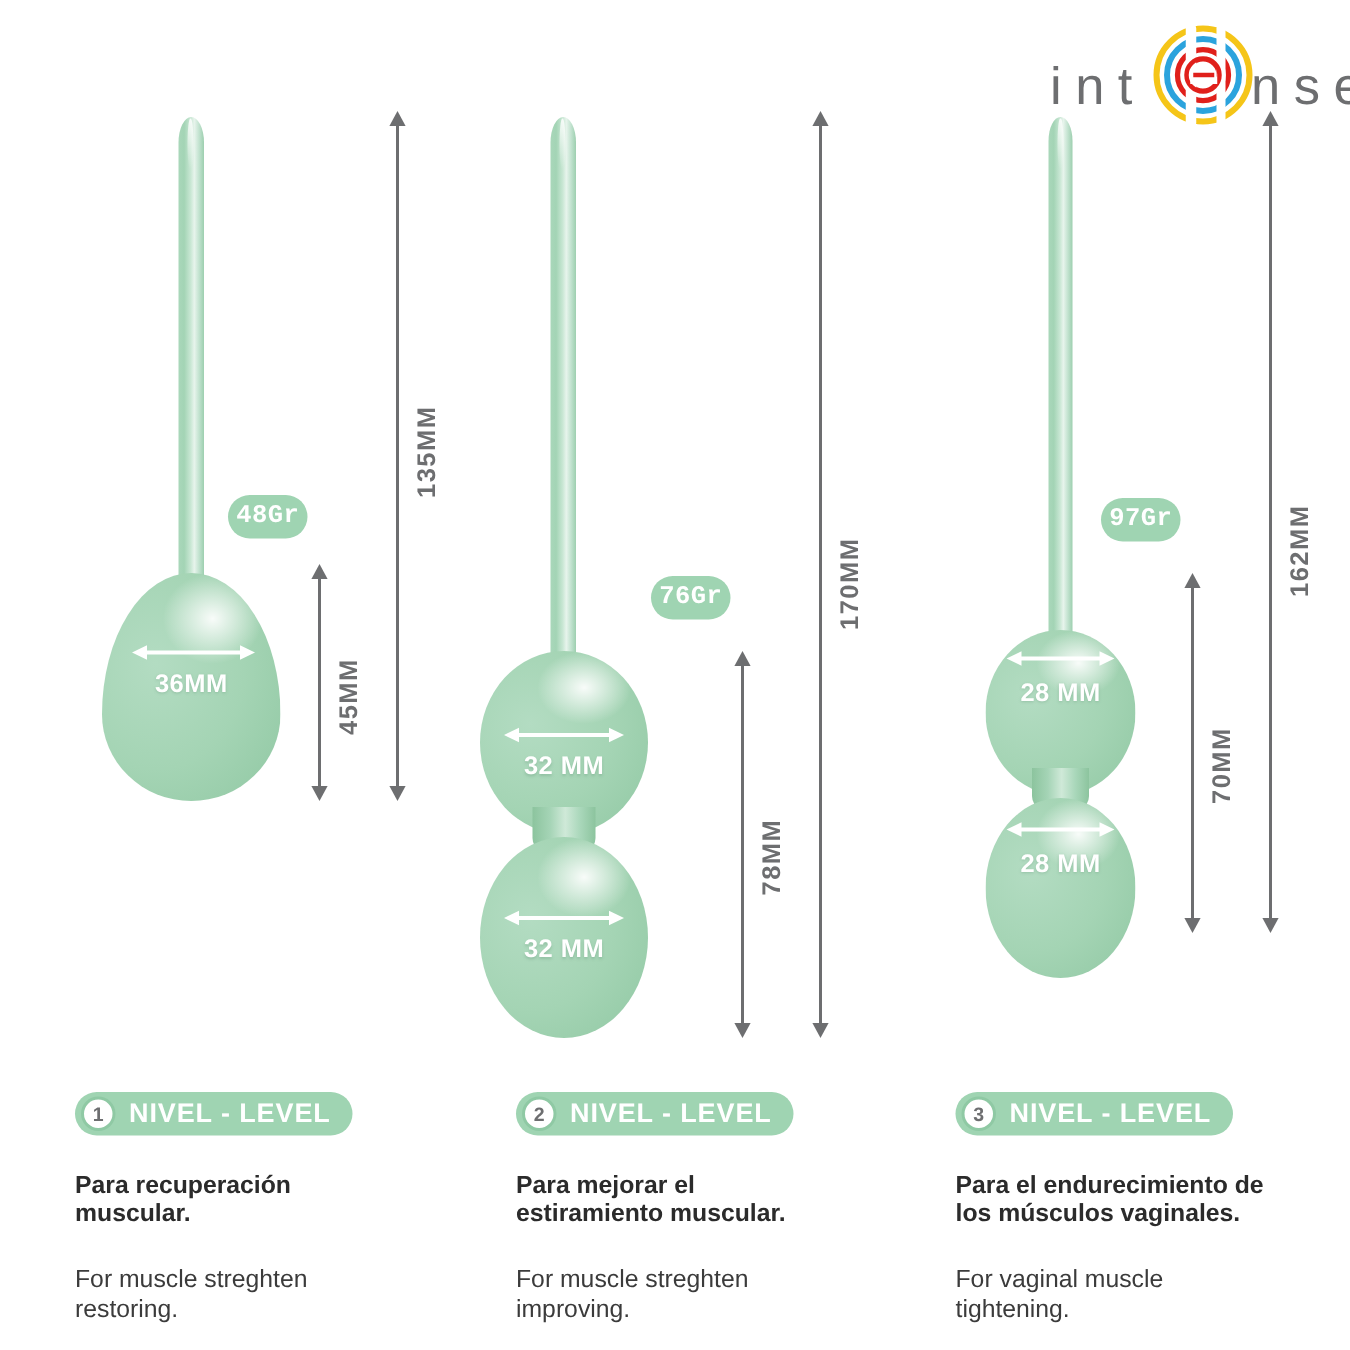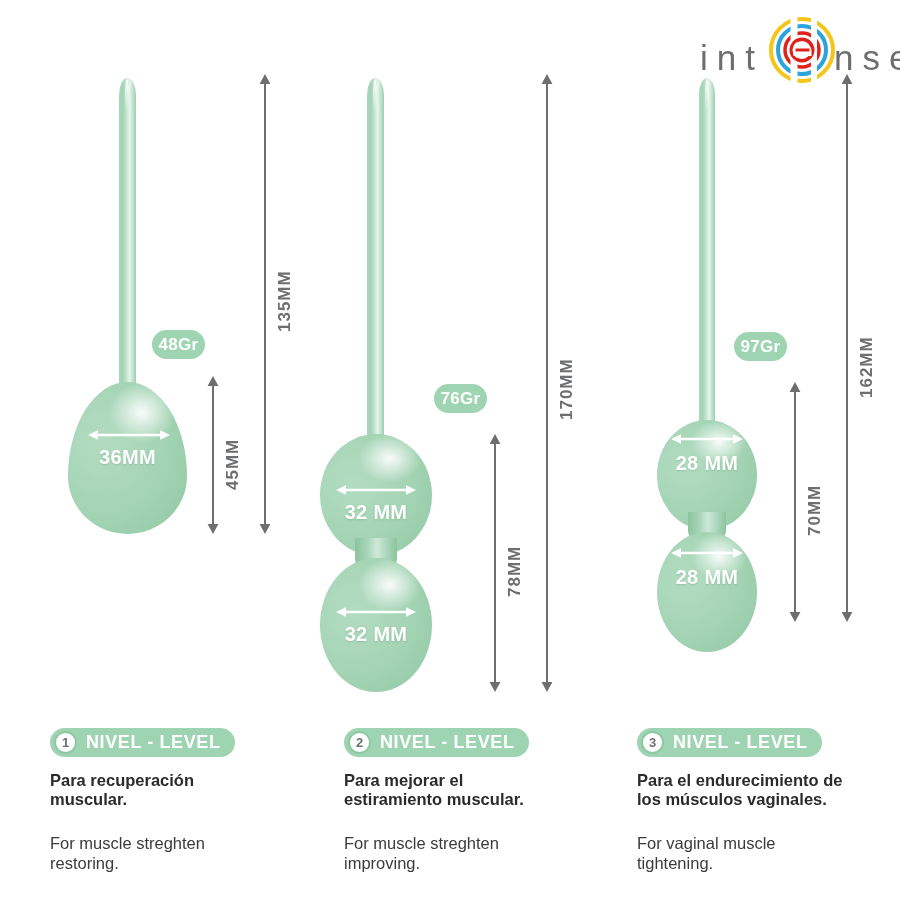--- a/index.html
+++ b/index.html
@@ -93,38 +93,39 @@
   
   .warrow {
     position: absolute;
     height: 14px;
   }
   .wlabel {
     position: absolute;
     color: #ffffff;
     font-weight: bold;
     text-align: center;
-    font-size: 20px;
+    font-size: 17px;
     letter-spacing: .3px;
     text-shadow: 0 1px 2px rgba(110,160,130,.45);
     white-space: nowrap;
   }
 
   
   .weight-badge {
     position: absolute;
     background: #9fd4b2;
     color: #ffffff;
     font-weight: bold;
     font-size: 17px;
     border-radius: 40px;
     display: flex;
     align-items: center;
     justify-content: center;
     letter-spacing: .3px;
+    font-family: Liberation Mono, monospace;
   }
 
   
   .dim {
     position: absolute;
     width: 16px;
   }
   .dim-label {
     position: absolute;
     color: #6d6e70;
@@ -167,21 +168,21 @@
     box-sizing: border-box;
   }
   .level-text {
     color: #ffffff;
     font-weight: bold;
     font-size: 18px;
     letter-spacing: .6px;
     white-space: nowrap;
   }
   .cap-es {
-    margin-top: 14px;
+    margin-top: 24px;
     color: #2b2b2b;
     font-weight: bold;
     font-size: 16.5px;
     line-height: 1.15;
     white-space: pre-line;
   }
   .cap-en {
     margin-top: 25px;
     color: #3b3b3b;
     font-weight: normal;

